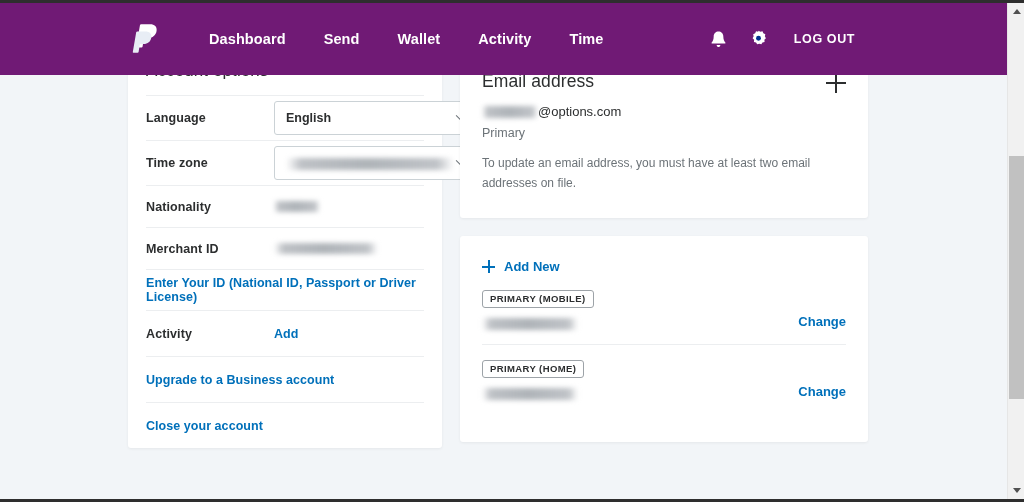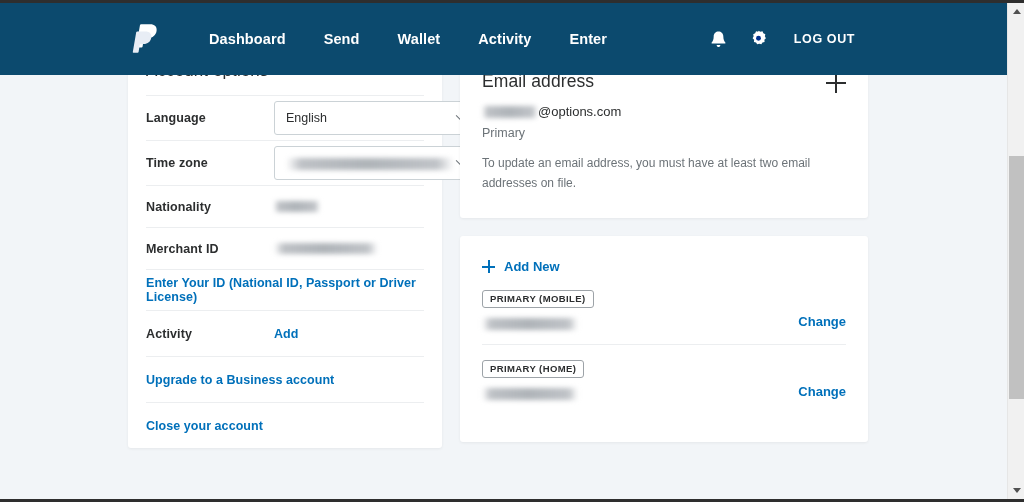--- a/index.html
+++ b/index.html
@@ -36,21 +36,21 @@
     overflow: hidden;
   }
 
   
   .topnav {
     position: absolute;
     left: 0;
     top: 0;
     width: 1007px;
     height: 72px;
-    background: #0c4a6e;
+    background: #701a75;
     z-index: 40;
     display: flex;
     align-items: center;
   }
 
   .nav-logo {
     margin-left: 128px;
     width: 34px;
     height: 40px;
     display: flex;
@@ -162,20 +162,21 @@
     height: 34px;
     border: 1px solid #cbd2d6;
     border-radius: 3px;
     background: #ffffff;
     display: flex;
     align-items: center;
     padding: 0 10px 0 11px;
     font-size: 12.5px;
     color: #2c2e2f;
     position: relative;
+    font-weight: bold;
   }
 
   .select-box .sel-text { flex: 1; }
 
   .chevron {
     width: 11px;
     height: 11px;
     border-right: 1.6px solid #6c7378;
     border-bottom: 1.6px solid #6c7378;
     transform: rotate(45deg) translate(-2px,-2px);
@@ -488,21 +489,21 @@
           <path d="M9.2 1.2h9.1c4.1 0 6.9 2.3 6.3 6.6-0.6 4.6-4.1 7.2-8.4 7.2h-3.3c-0.6 0-1 0.4-1.1 1l-1.2 7.6c-0.1 0.5-0.5 0.9-1.1 0.9h-4.6c-0.5 0-0.8-0.4-0.7-0.9l3.8-21.6c0.1-0.5 0.6-0.8 1.2-0.8z" fill="#ffffff"></path>
           <path d="M5.4 8.6h8.2c3.7 0 6.2 2.1 5.7 6-0.6 4.2-3.7 6.5-7.6 6.5h-3c-0.5 0-0.9 0.4-1 0.9l-1.1 6.9c-0.1 0.5-0.5 0.8-1 0.8h-4.2c-0.5 0-0.7-0.3-0.6-0.8l3.4-19.6c0.1-0.4 0.6-0.7 1.2-0.7z" fill="#e8edf5"></path>
         </svg>
       </a>
 
       <div class="nav-links">
         <a class="nav-link" href="#">Dashboard</a>
         <a class="nav-link" href="#">Send</a>
         <a class="nav-link" href="#">Wallet</a>
         <a class="nav-link" href="#">Activity</a>
-        <a class="nav-link" href="#">Enter</a>
+        <a class="nav-link" href="#">Time</a>
       </div>
 
       <div class="nav-right">
         <span class="nav-icon-btn">
           <svg width="17" height="19" viewBox="0 0 17 19" aria-hidden="true">
             <path d="M8.5 1.4c-2.7 0-4.8 2.1-4.8 4.8 0 3.6-1 5.2-2 6.3-0.4 0.4-0.1 1.1 0.5 1.1h12.6c0.6 0 0.9-0.7 0.5-1.1-1-1.1-2-2.7-2-6.3 0-2.7-2.1-4.8-4.8-4.8z" fill="#ffffff"></path>
             <path d="M6.6 14.9c0.2 1.3 1 2.2 1.9 2.2s1.7-0.9 1.9-2.2z" fill="#ffffff"></path>
           </svg>
         </span>
 

